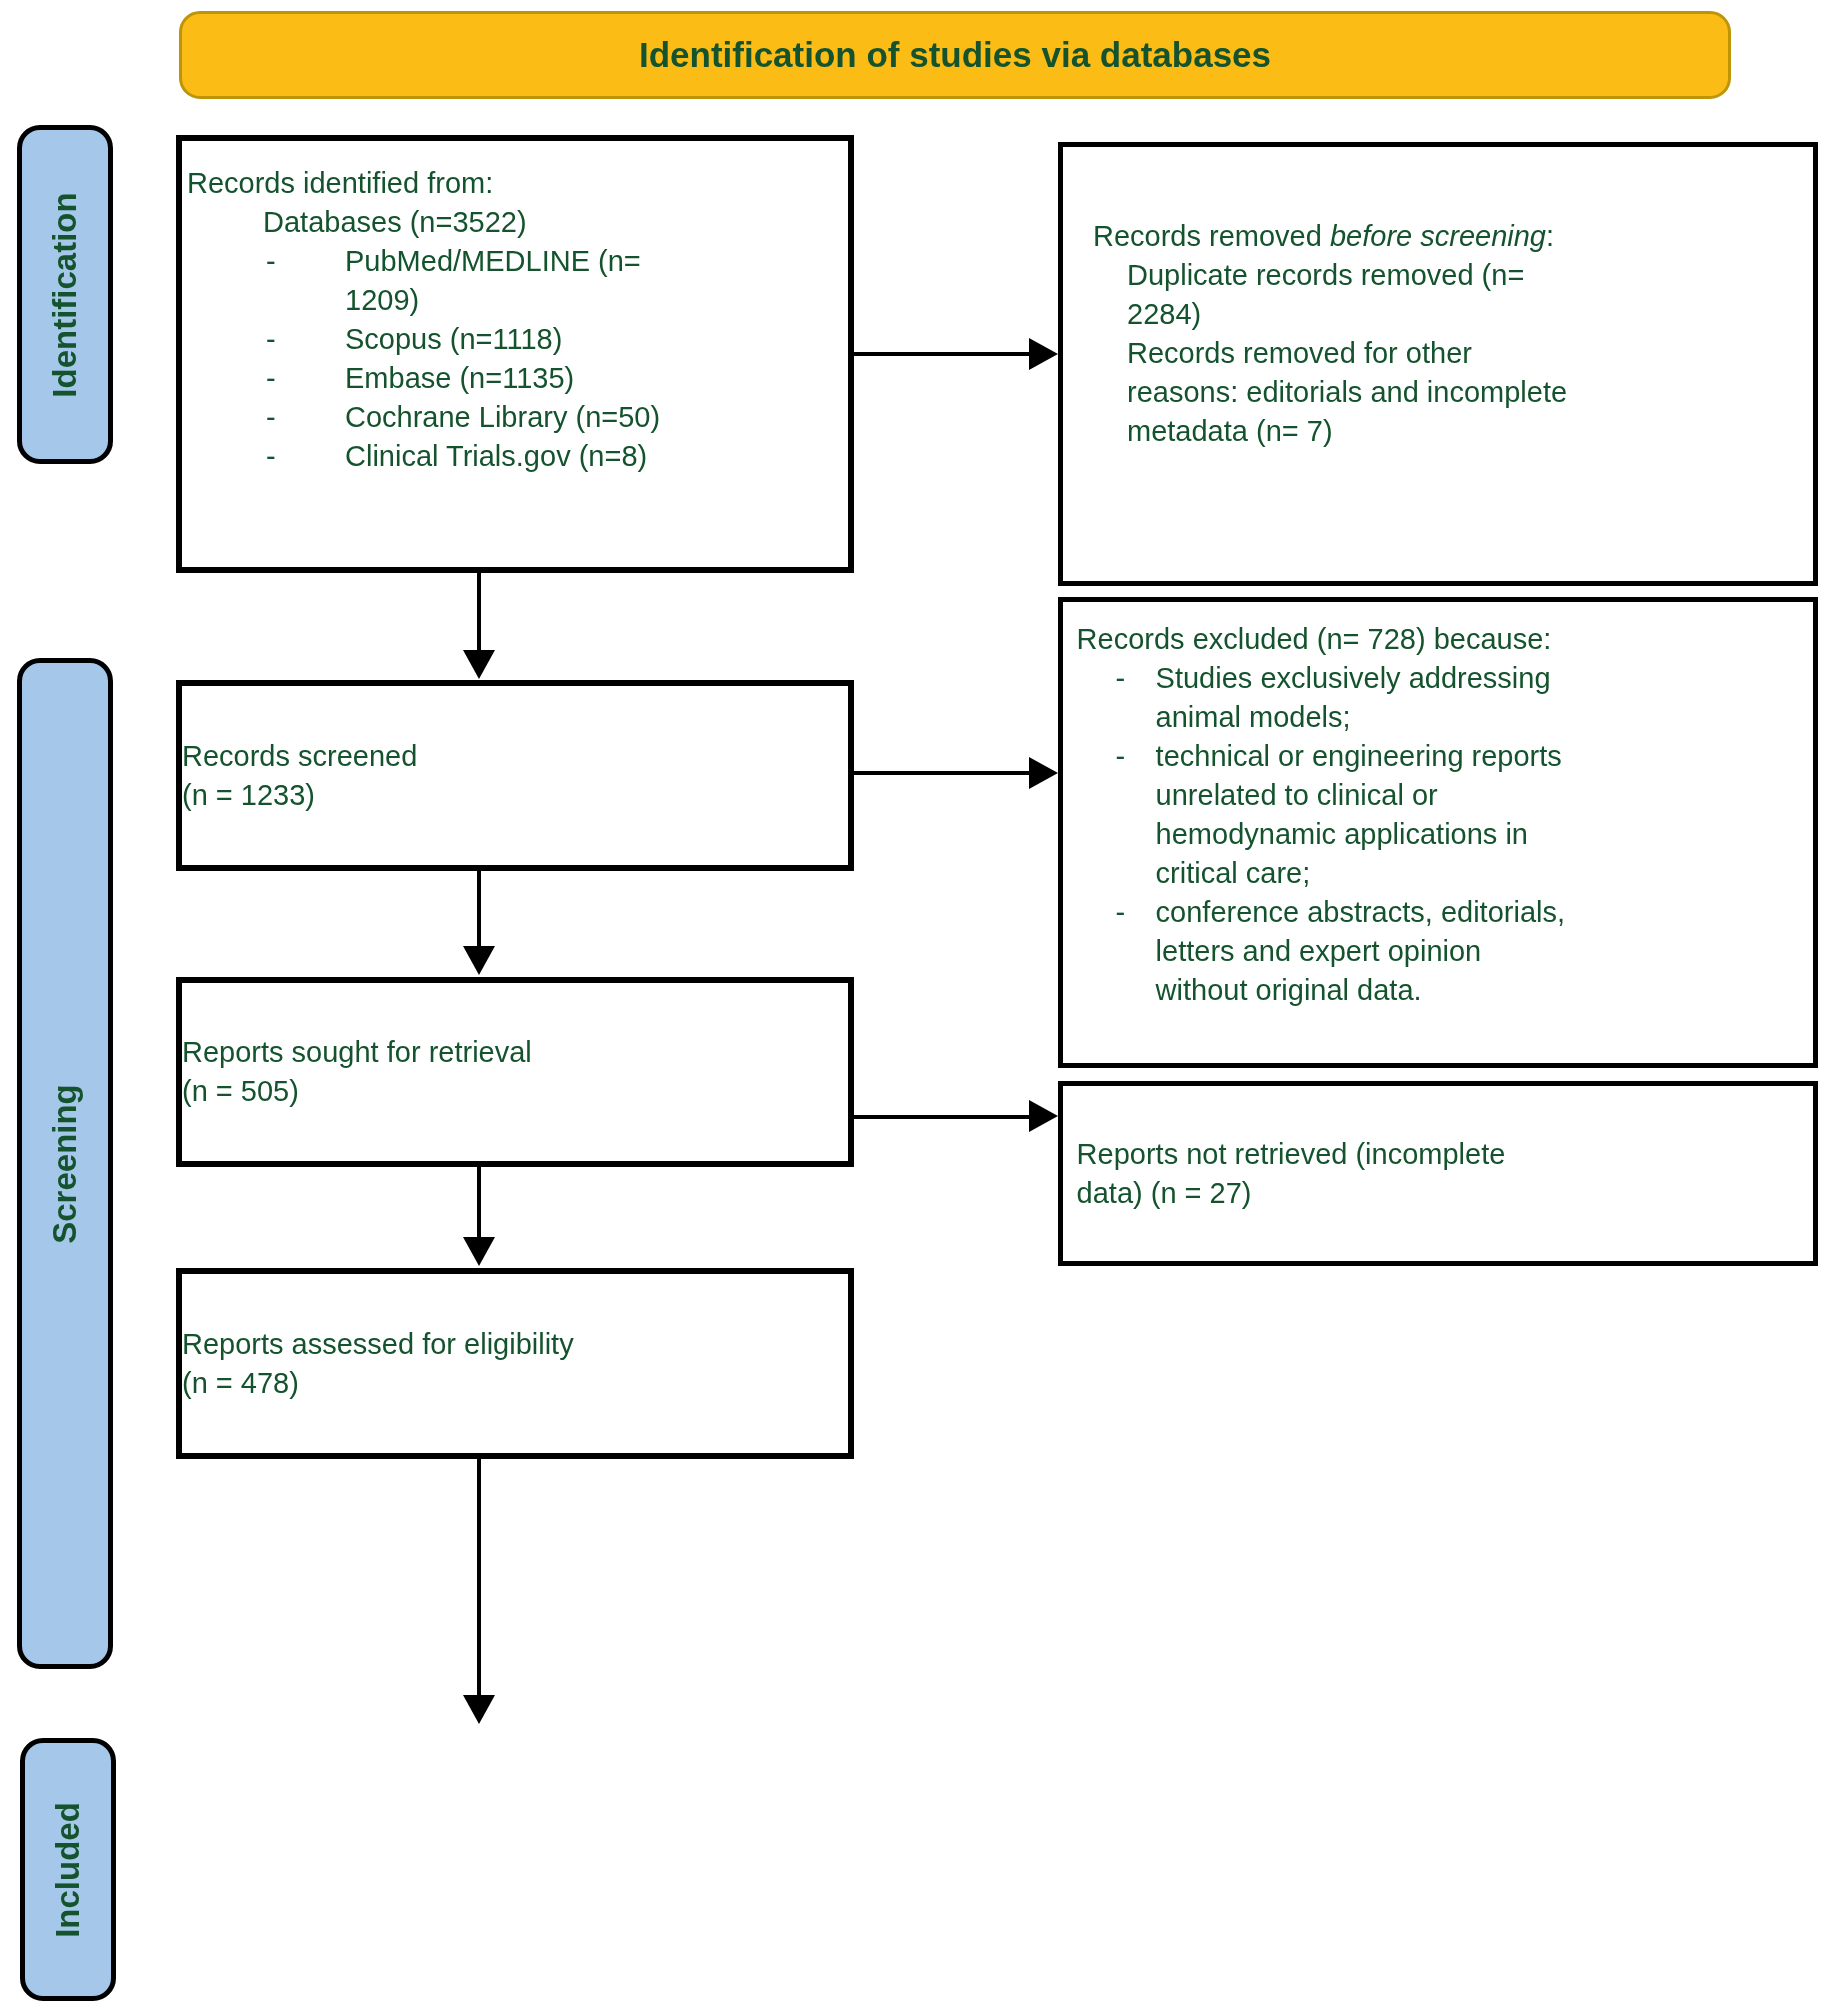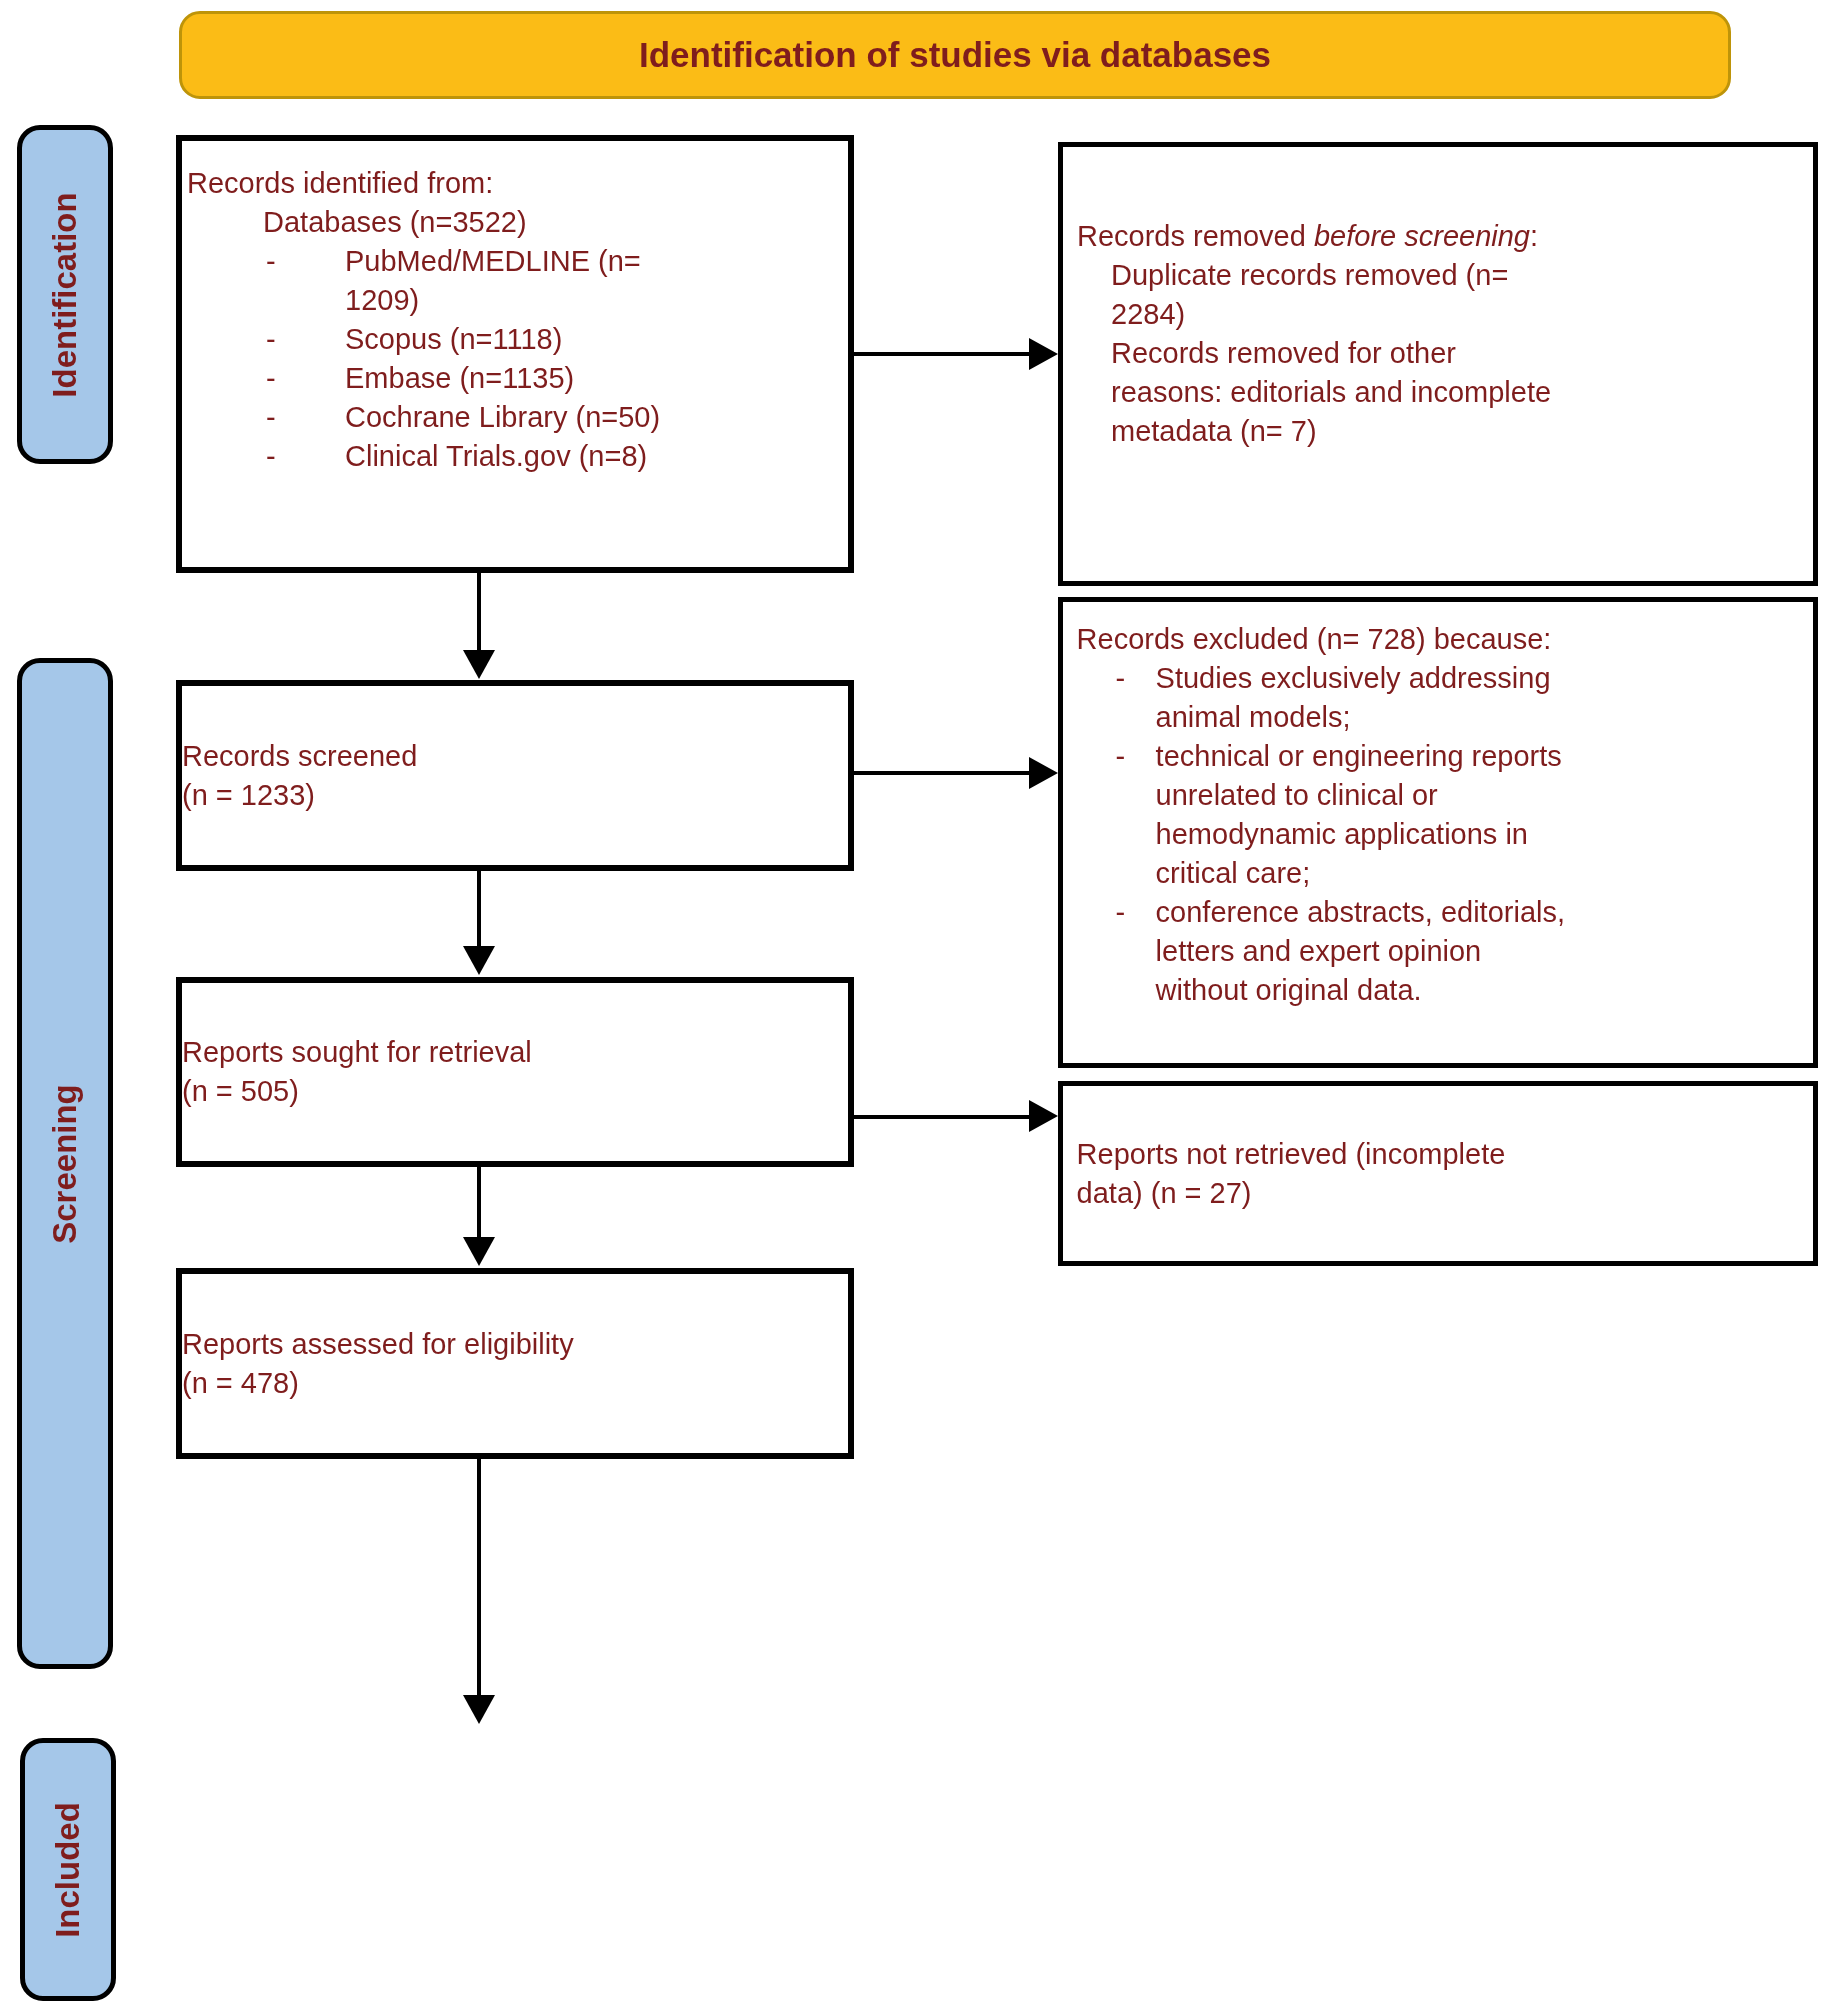--- a/index.html
+++ b/index.html
@@ -1,21 +1,21 @@
 <!DOCTYPE html>
 <html style="font-size:12px"><head>
 <meta charset="utf-8">
 <style>
   html,body{margin:0;padding:0;background:#ffffff;}
   .page{
     position:relative;
     width:1554px;height:2015px;
     background:#ffffff;
     font-family:"Liberation Sans","DejaVu Sans",sans-serif;
-    color:#7f1d1d;
+    color:#14532d;
   }
   
   .banner{
     position:absolute;left:179px;top:10.6px;width:1552px;height:88px;
     background:#FBBC16;border:3.8px solid #BE9409;border-radius:21px;
     display:flex;align-items:center;justify-content:center;
     box-sizing:border-box;
   }
   .banner span{font-size:35px;font-weight:bold;}
   
@@ -35,21 +35,21 @@
   
   .box{
     position:absolute;background:#fff;border:6px solid #000;
     box-sizing:border-box;font-size:29px;line-height:39px;
   }
   .b1{left:176px;top:135px;width:678px;height:438px;padding:23px 15px 0 5px;}
   .b2{left:176px;top:680px;width:678px;height:191px;}
   .b3{left:176px;top:977px;width:678px;height:190px;}
   .b4{left:176px;top:1268px;width:678px;height:191px;}
   .b5{left:161px;top:1763px;width:686px;height:215px;}
-  .r1{left:1058px;top:142px;width:760px;height:444px;border-width:5.3px;padding:70px 15px 0 14px;}
+  .r1{left:1058px;top:142px;width:760px;height:444px;border-width:5.3px;padding:70px 15px 0 30px;}
   .r2{left:1058px;top:597px;width:760px;height:471px;border-width:5.3px;padding:18px 11.3px 0 13.6px;}
   .r3{left:1058px;top:1081px;width:760px;height:185px;border-width:5.3px;}
   .vcenter{display:flex;flex-direction:column;justify-content:center;}
   .r3.vcenter{padding-left:13.6px;}
   .lines{white-space:pre-line;}
   
   .sub{margin-left:76px;}
   .li{display:flex;margin-left:79px;}
   .li .dash{width:79px;flex:0 0 79px;}
   

